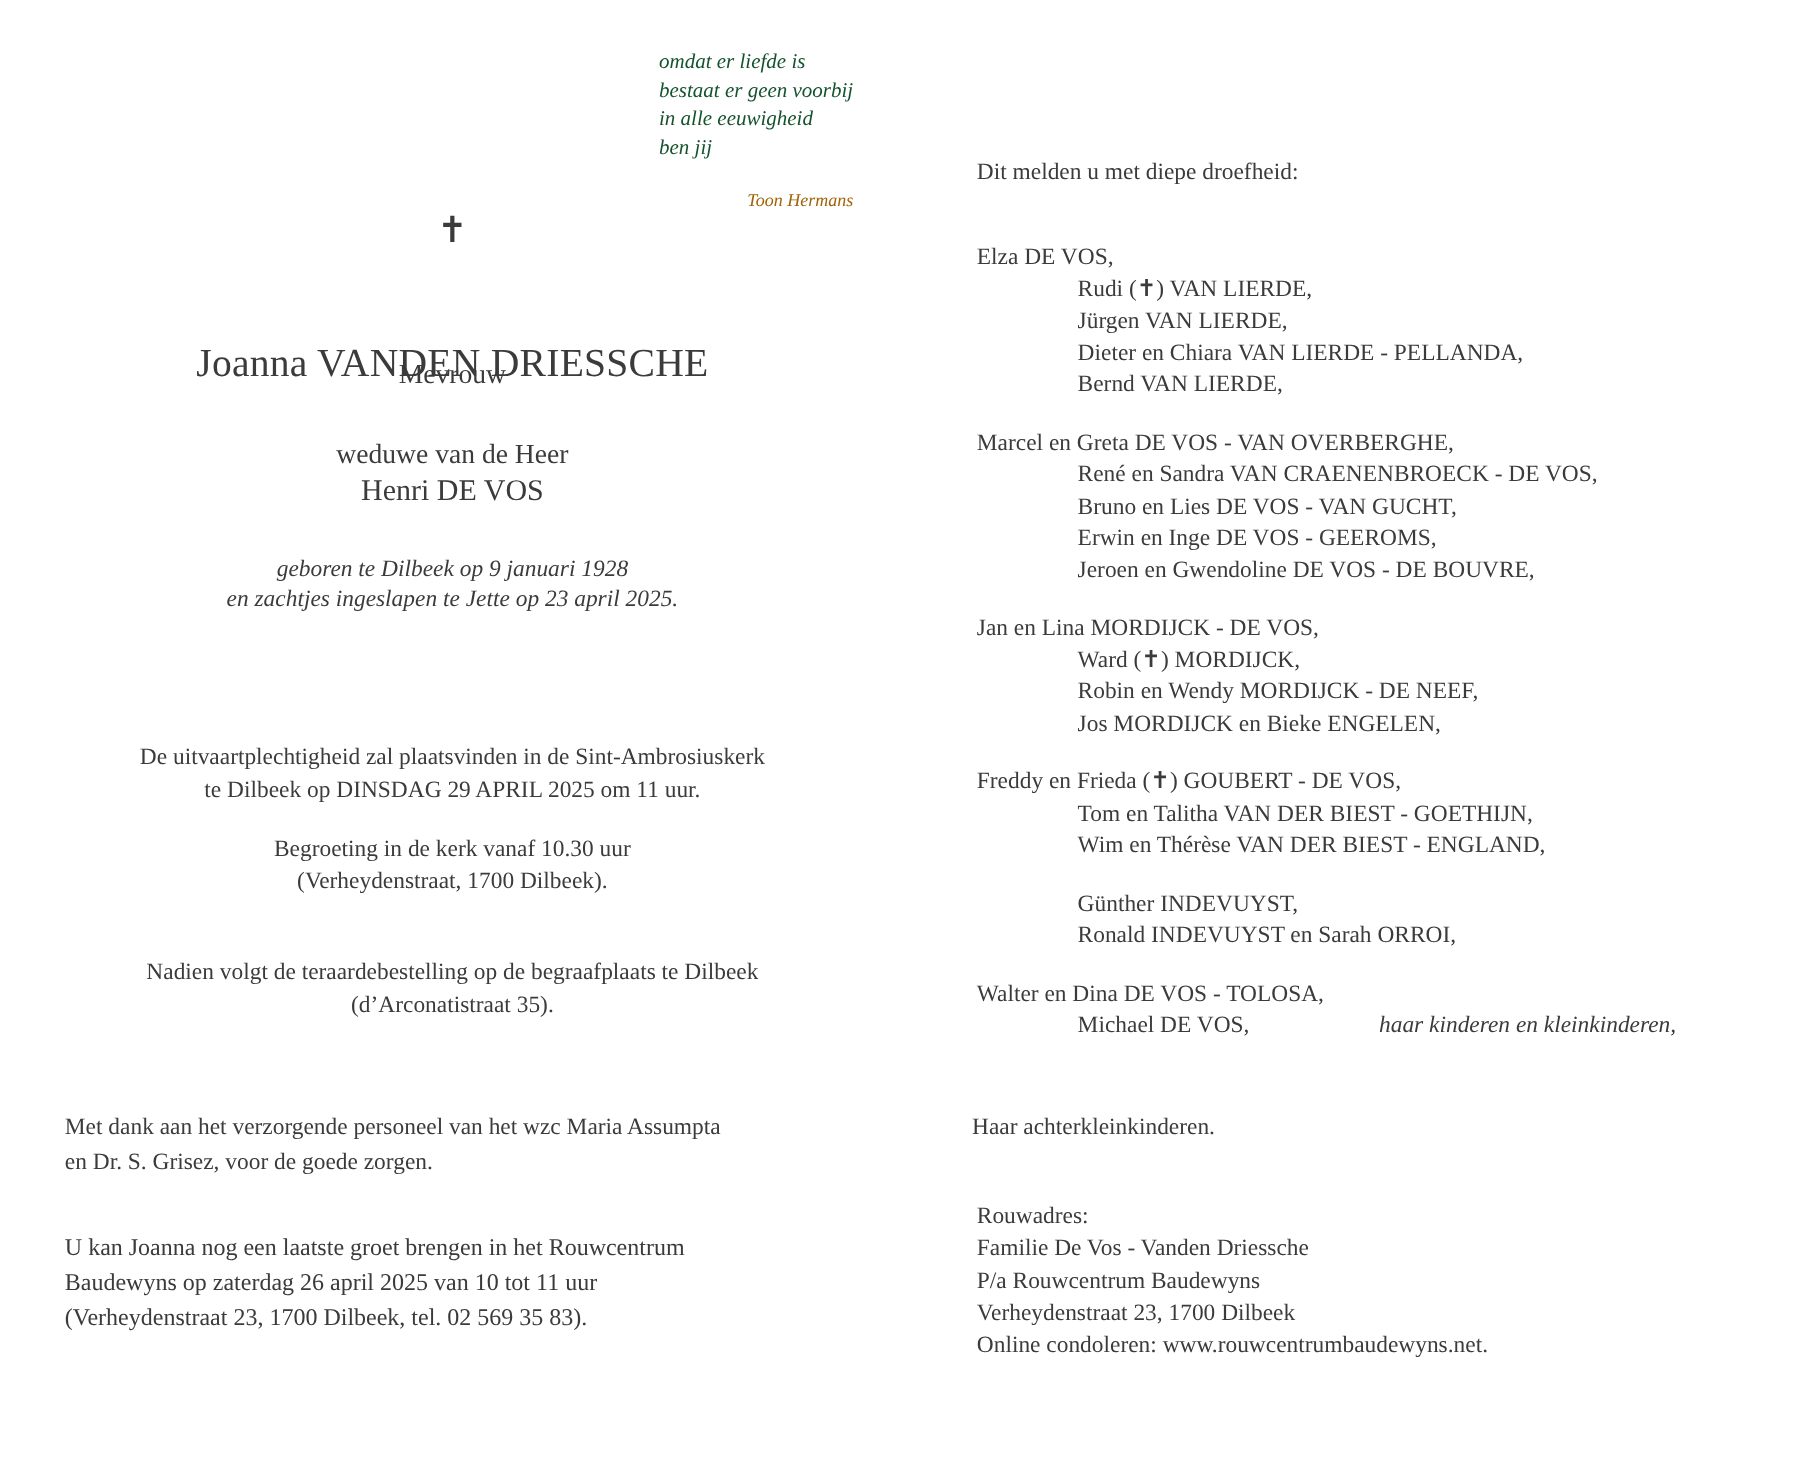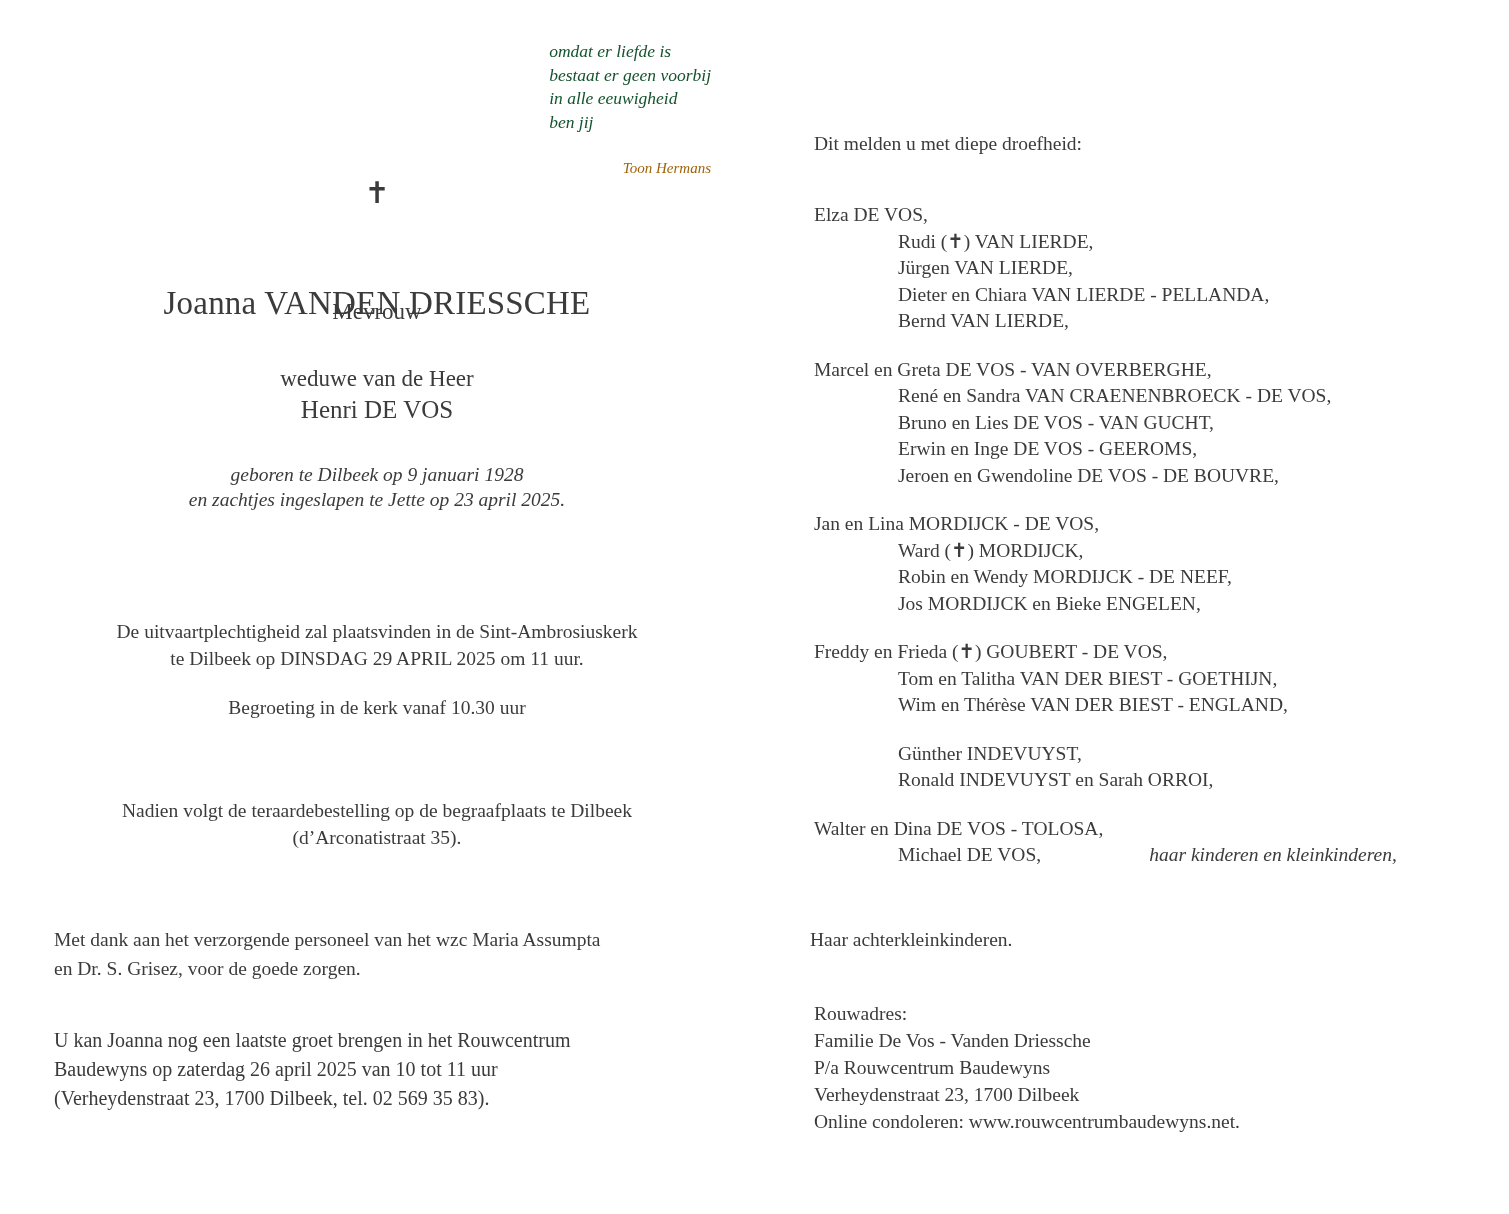--- a/index.html
+++ b/index.html
@@ -232,20 +232,21 @@
       <div>en zachtjes ingeslapen te Jette op 23 april 2025.</div>
     </div>
 
     <div class="block-ceremony">
       <div>De uitvaartplechtigheid zal plaatsvinden in de Sint-Ambrosiuskerk</div>
       <div>te Dilbeek op DINSDAG 29 APRIL 2025 om 11 uur.</div>
     </div>
 
     <div class="block-greeting">
       <div>Begroeting in de kerk vanaf 10.30 uur</div>
+      <div>(Verheydenstraat, 1700 Dilbeek).</div>
     </div>
 
     <div class="block-burial">
       <div>Nadien volgt de teraardebestelling op de begraafplaats te Dilbeek</div>
       <div>(d’Arconatistraat 35).</div>
     </div>
 
     <div class="block-thanks">
       <div>Met dank aan het verzorgende personeel van het wzc Maria Assumpta</div>
       <div>en Dr. S. Grisez, voor de goede zorgen.</div>

